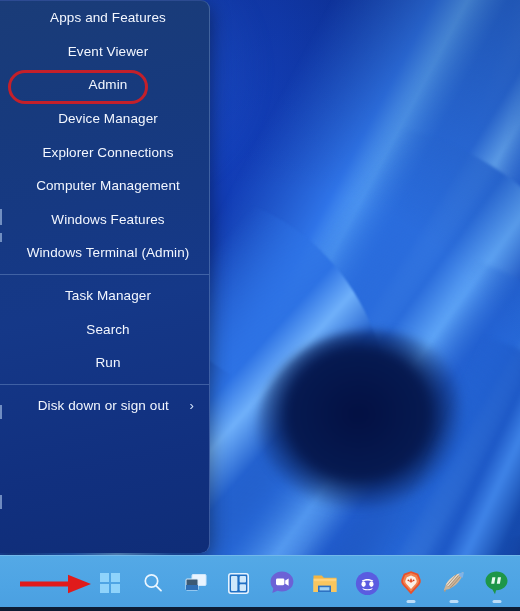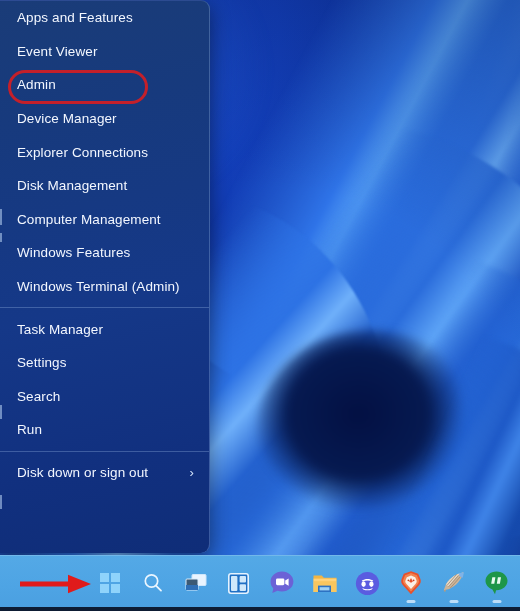--- a/index.html
+++ b/index.html
@@ -7,20 +7,21 @@
     padding: 0;
     background: #000;
   }
   #screen {
     position: relative;
     width: 520px;
     height: 611px;
     overflow: hidden;
     font-family: "Liberation Sans", sans-serif;
     background: #84cc16;
+    text-align: center;
   }
 
   
   #wallpaper {
     position: absolute;
     inset: 0 0 56px 0;
     overflow: hidden;
     background:
       radial-gradient(120% 95% at 18% 8%, #1746c8 0%, #1340bd 30%, #0d2f95 62%, #0a2372 100%),
       #0b2a7a;
@@ -281,41 +282,35 @@
       <div class="menu-item">
         <span class="label">Admin</span>
       </div>
       <div class="menu-item">
         <span class="label">Device Manager</span>
       </div>
       <div class="menu-item">
         <span class="label">Explorer Connections</span>
       </div>
       <div class="menu-item">
-        <span class="label">Disk Management</span>
-      </div>
-      <div class="menu-item">
         <span class="label">Computer Management</span>
       </div>
       <div class="menu-item">
         <span class="label">Windows Features</span>
       </div>
       <div class="menu-item">
         <span class="label">Windows Terminal (Admin)</span>
       </div>
     </div>
 
     <div class="menu-sep"></div>
 
     <div class="menu-group">
       <div class="menu-item">
         <span class="label">Task Manager</span>
-      </div>
-      <div class="menu-item">
-        <span class="label">Settings</span>
       </div>
       <div class="menu-item">
         <span class="label">Search</span>
       </div>
       <div class="menu-item">
         <span class="label">Run</span>
       </div>
     </div>
 
     <div class="menu-sep"></div>

